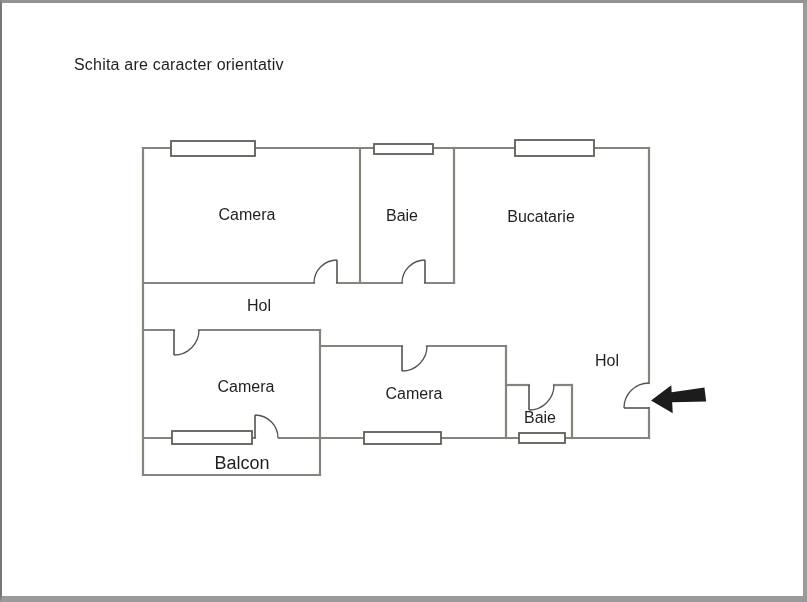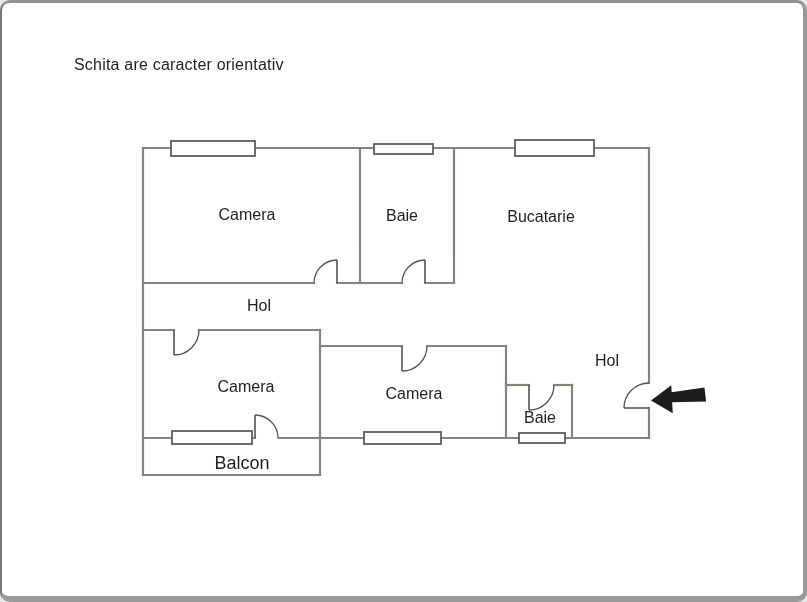--- a/index.html
+++ b/index.html
@@ -8,21 +8,20 @@
     width: 807px;
     height: 602px;
     box-sizing: border-box;
     background: #ffffff;
     border-top: 3px solid #929292;
     border-left: 2px solid #777777;
     border-right: 4px solid #9a9a9a;
     border-bottom: 6px solid #9a9a9a;
     overflow: hidden;
     font-family: "Liberation Sans", sans-serif;
-    border-radius: 10px;
   }
   .sketch-title {
     position: absolute;
     left: 72px;
     top: 53px;
     font-size: 16px;
     color: var(--text, #1f1f1f);
     letter-spacing: 0.2px;
     white-space: nowrap;
   }

